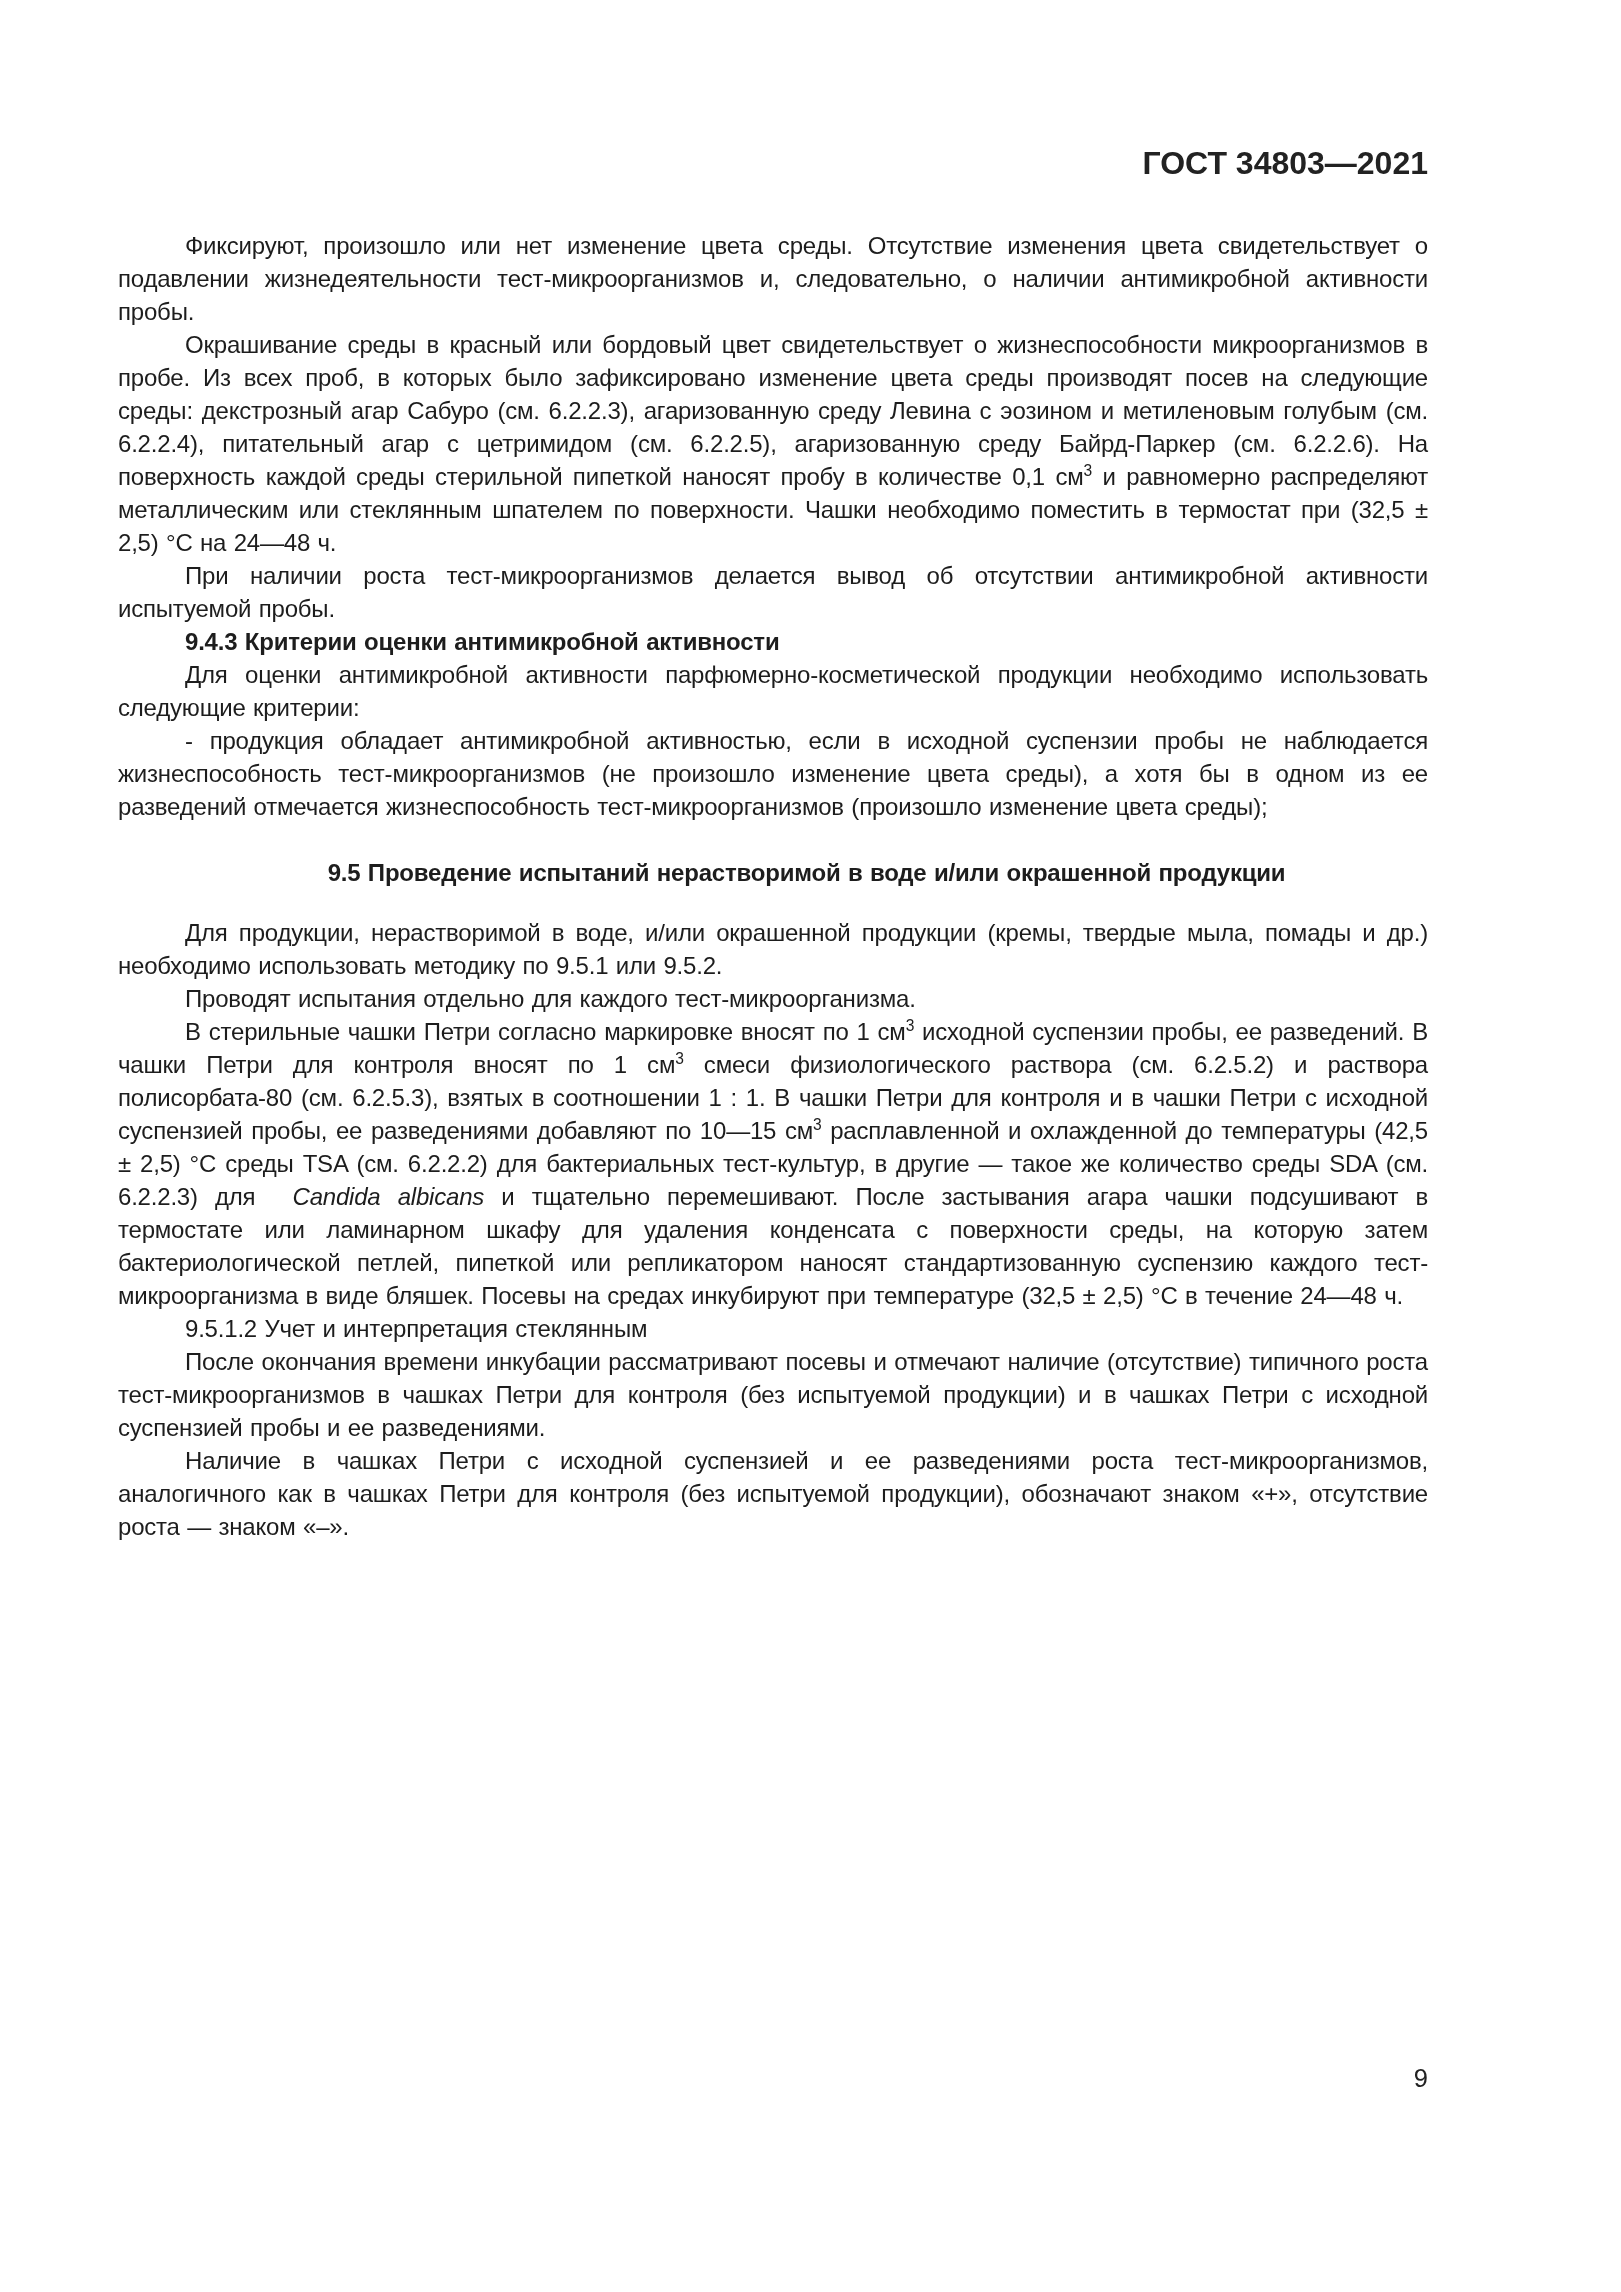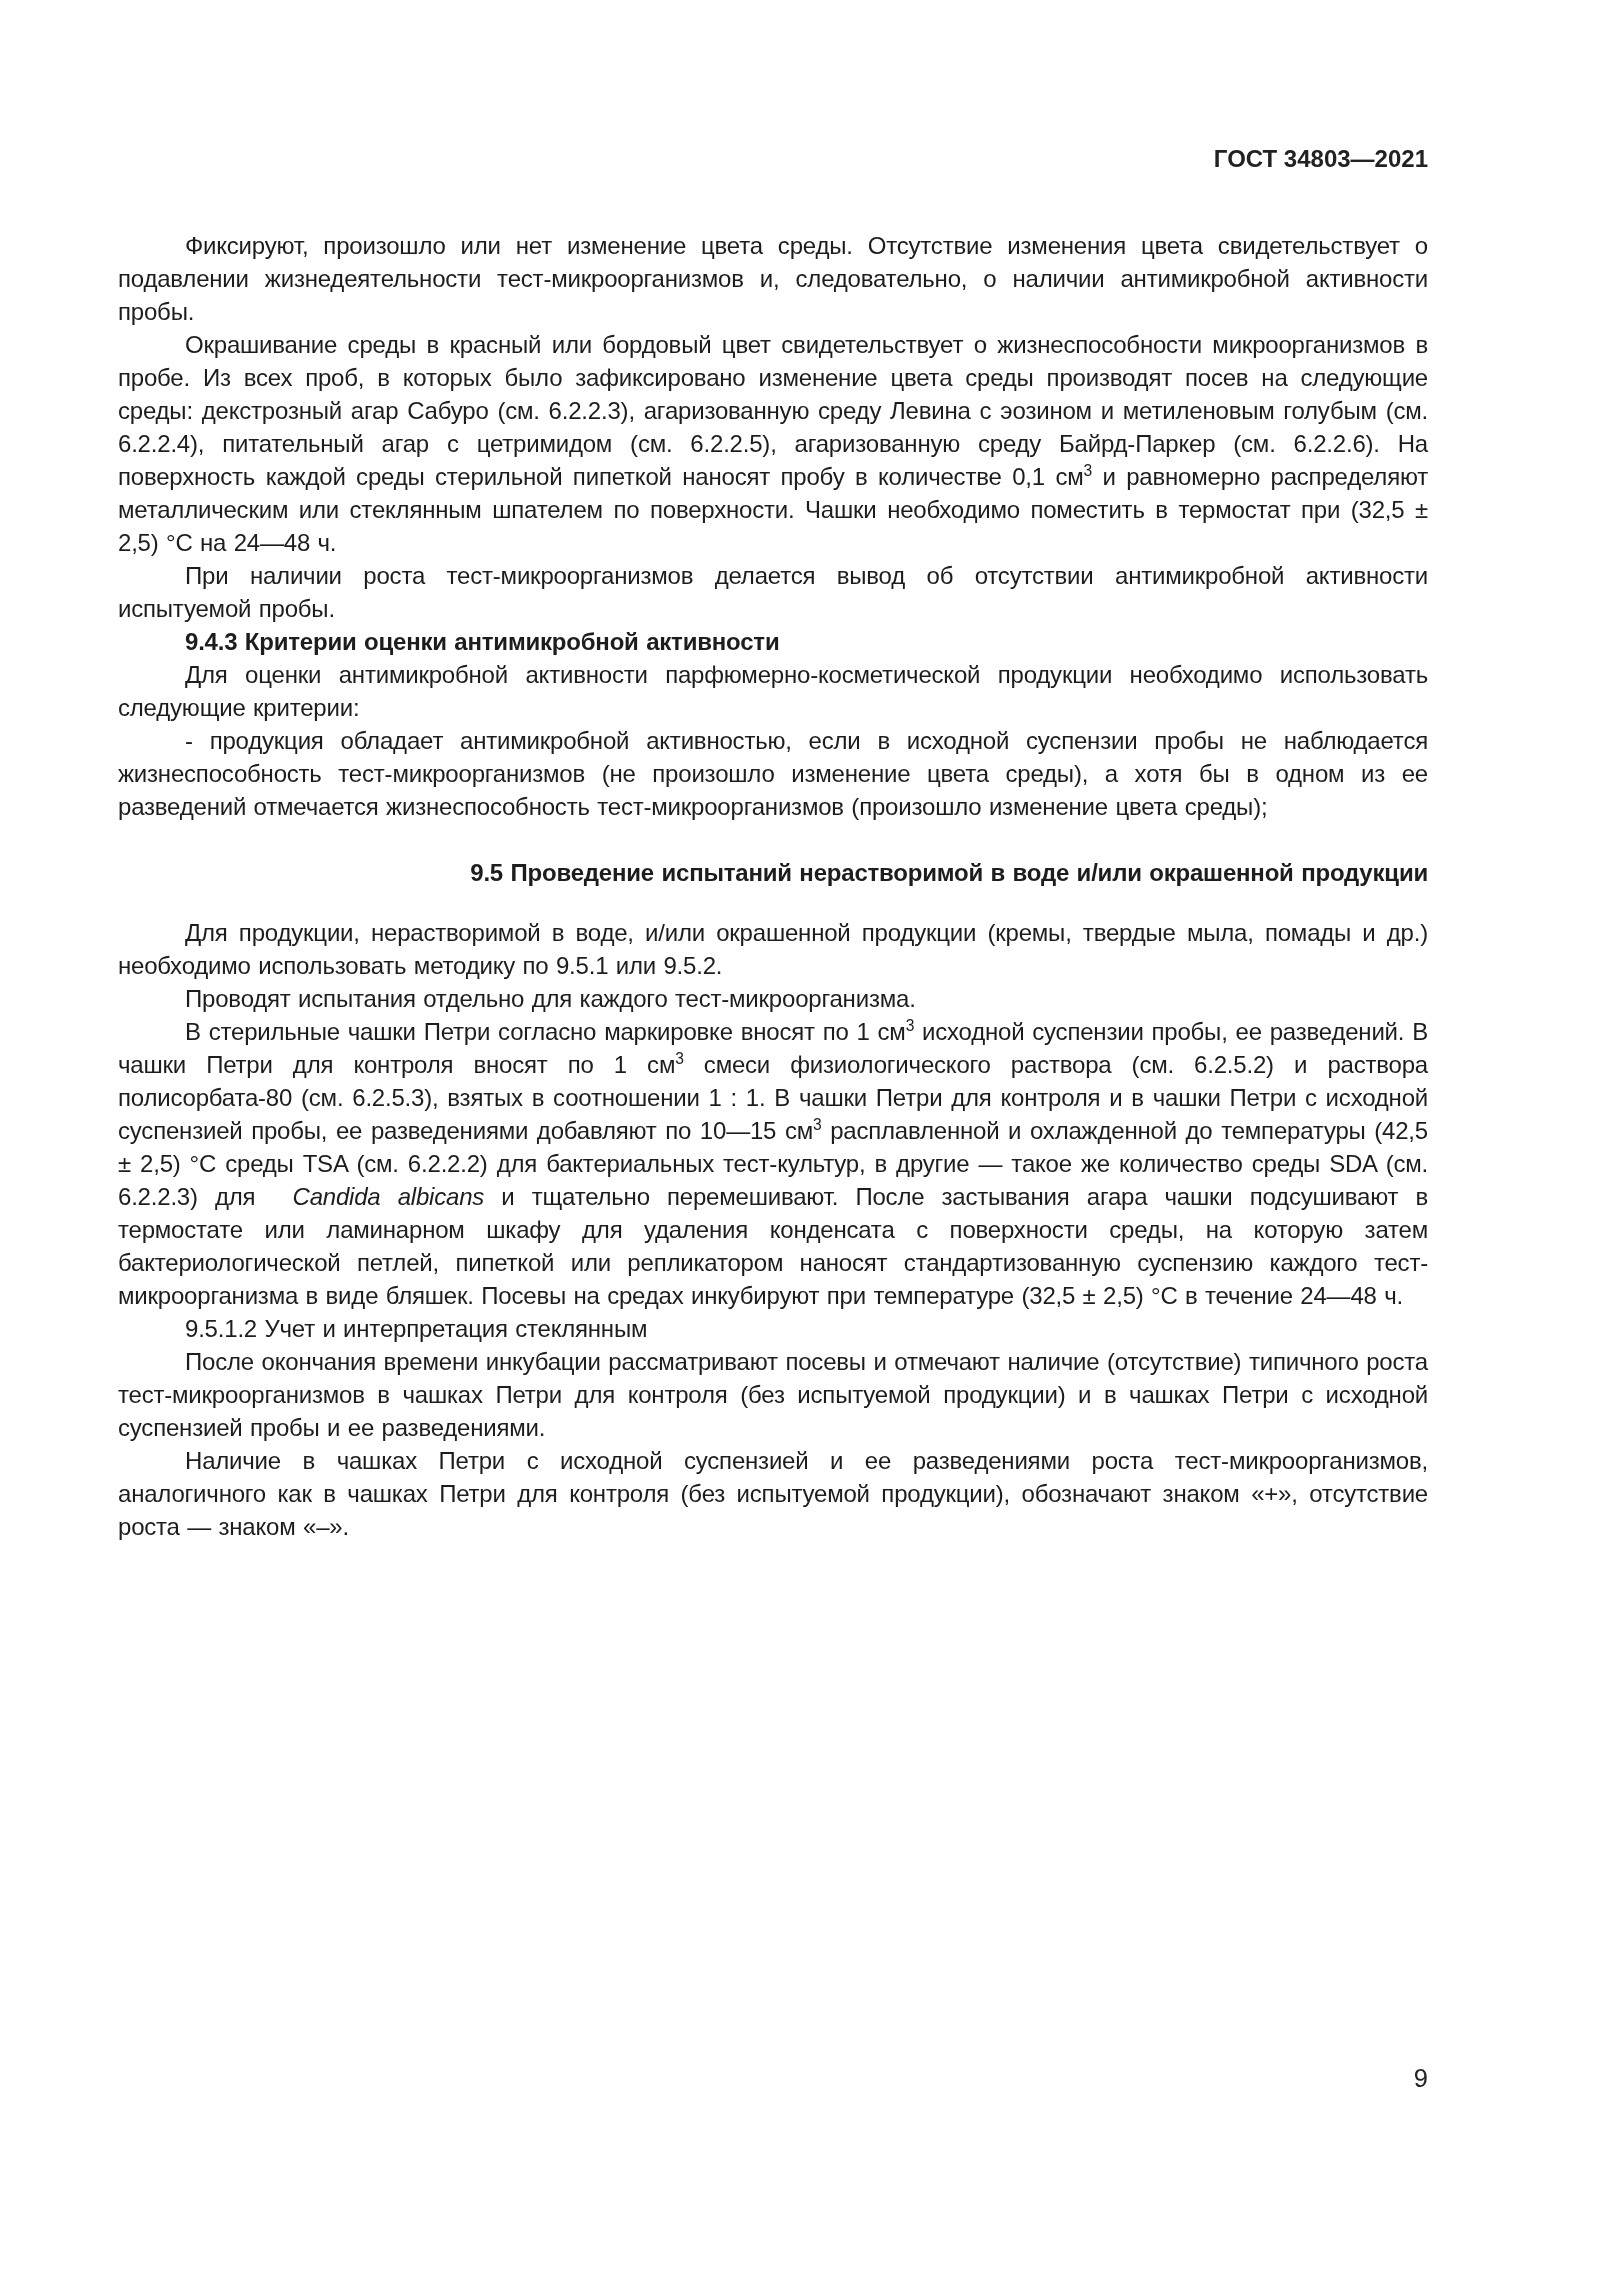--- a/index.html
+++ b/index.html
@@ -16,21 +16,21 @@
     color: #1d1d1d;
     overflow: hidden;
   }
   .doc-header {
     position: absolute;
     top: 145px;
     left: 118px;
     width: 1310px;
     text-align: right;
     font-weight: 700;
-    font-size: 24px;
+    font-size: 32px;
     letter-spacing: 0px;
     color: #222;
   }
   .content {
     position: absolute;
     top: 229px;
     left: 118px;
     width: 1310px;
   }
   .blk {
@@ -44,21 +44,21 @@
     -webkit-hyphens: auto;
     word-spacing: 1px;
   }
   .blk.h {
     font-weight: 700;
   }
   .blk.h2 {
     font-weight: 700;
     margin-top: 33px;
     margin-bottom: 27.4px;
-    text-align: right;
+    text-align: center;
   }
   .blk sup {
     font-size: 0.65em;
     line-height: 0;
     vertical-align: super;
   }
   .blk i {
     font-style: italic;
     margin-left: 20px;
   }

